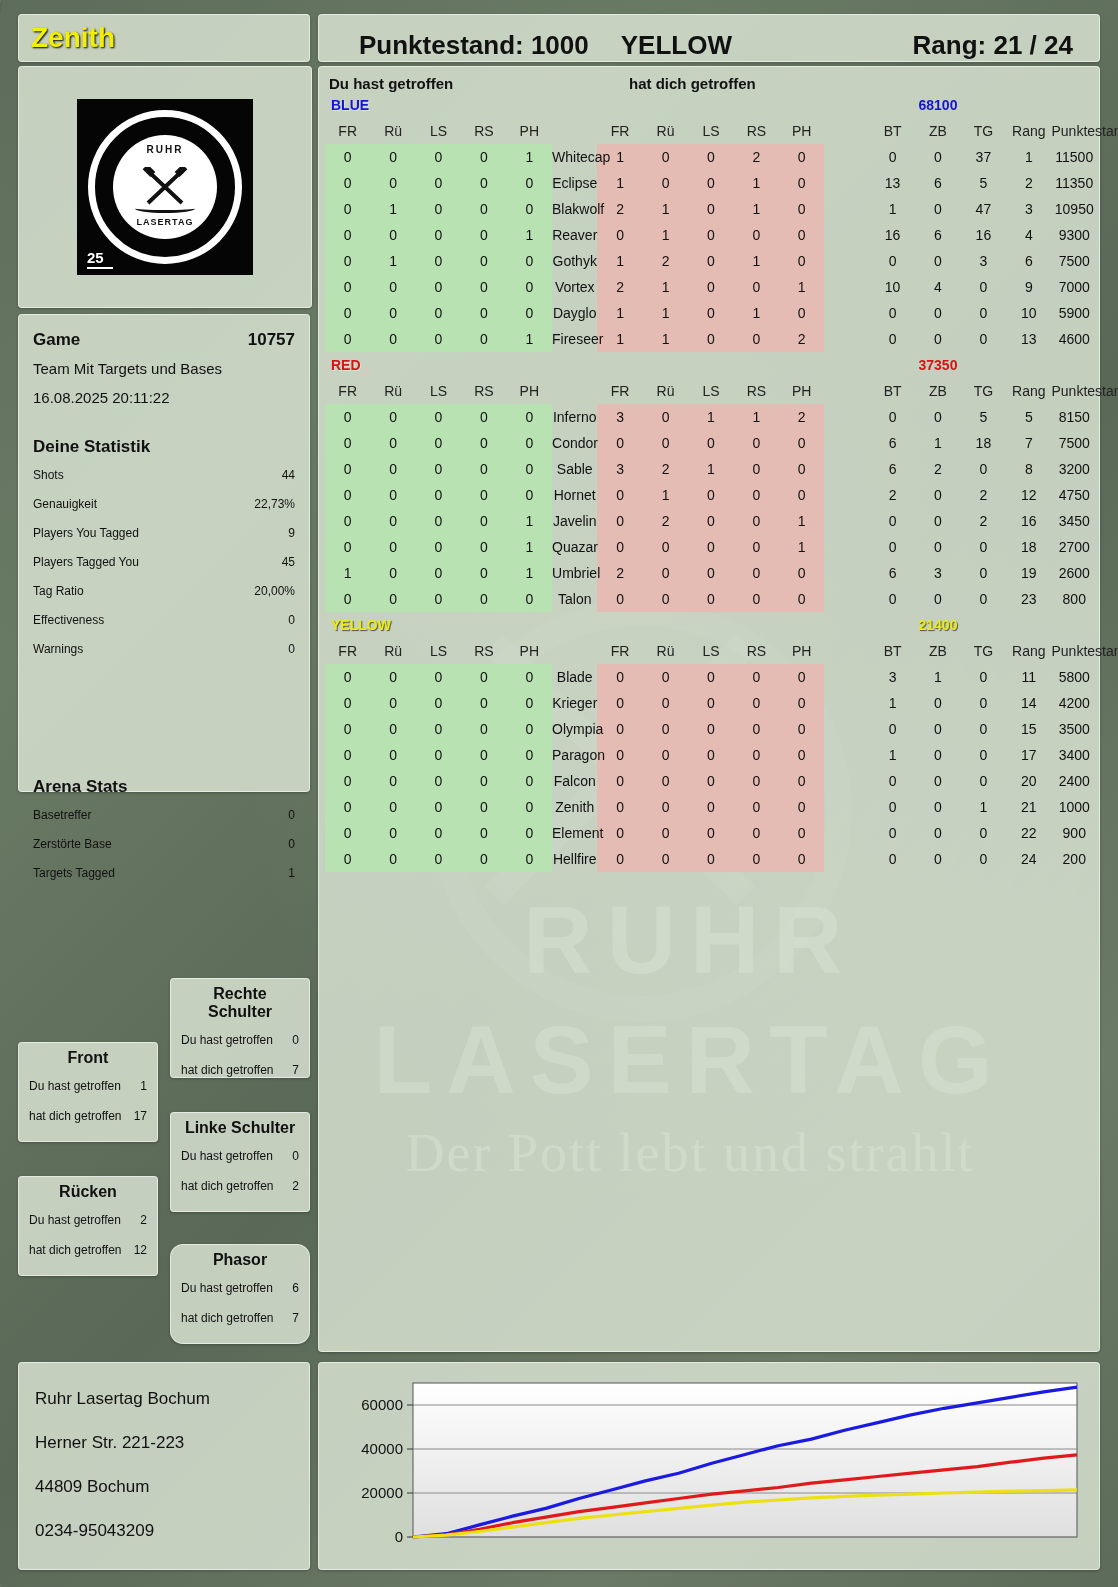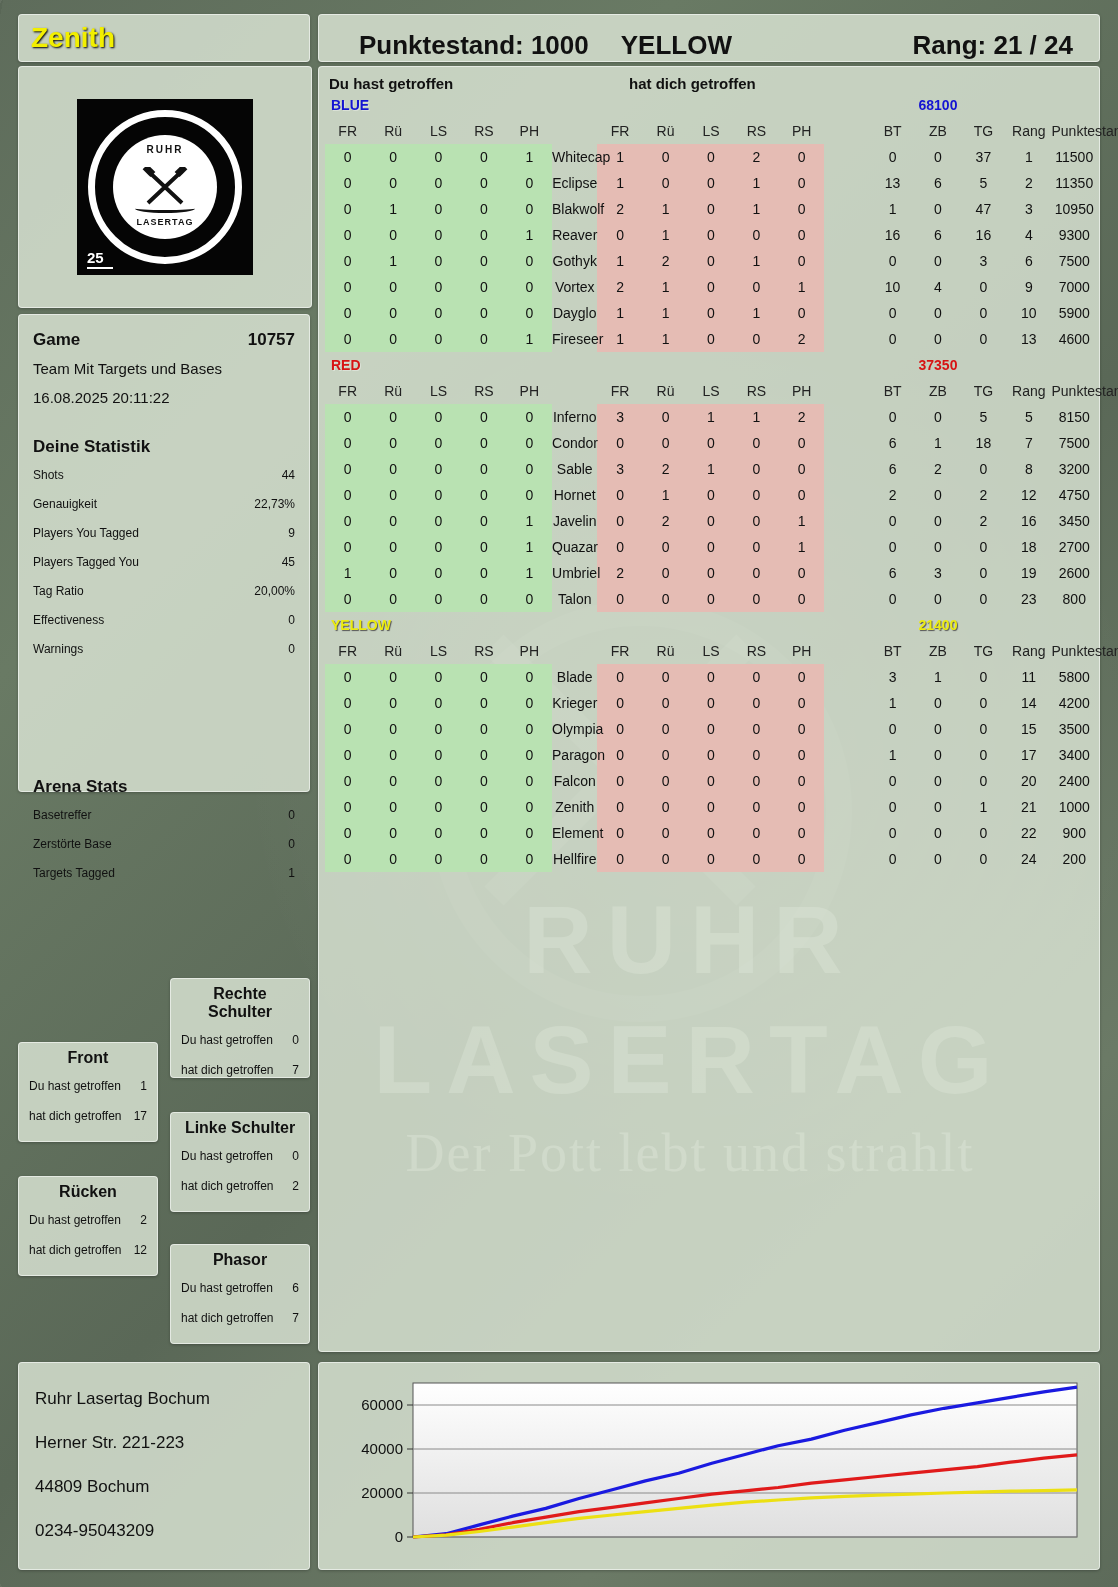--- a/index.html
+++ b/index.html
@@ -83,21 +83,21 @@
   .bigspacer{height:108px;}
 
   
   .hitpanel{padding:6px 10px 8px 10px;box-sizing:border-box;}
   .hitpanel .title{text-align:center;font-weight:bold;font-size:16px;margin-bottom:4px;}
   .hitrow{display:flex;justify-content:space-between;font-size:12px;line-height:30px;}
   #hp-rs{left:170px;top:978px;width:140px;height:100px;}
   #hp-front{left:18px;top:1042px;width:140px;height:100px;}
   #hp-ls{left:170px;top:1112px;width:140px;height:100px;}
   #hp-back{left:18px;top:1176px;width:140px;height:100px;}
-  #hp-phasor{left:170px;top:1244px;width:140px;height:100px;}
+  #hp-phasor{left:170px;top:1244px;width:140px;height:100px;border-radius:13px;}
 
   
   #addr-panel{left:18px;top:1362px;width:292px;height:208px;padding:14px 16px;box-sizing:border-box;}
   #addr-panel div{font-size:17px;line-height:44px;}
 
   
   #main-panel{left:318px;top:66px;width:782px;height:1286px;padding:8px 6px;box-sizing:border-box;}
   .colhead{display:flex;font-size:15px;font-weight:bold;padding-left:4px;}
   .colhead .a{width:300px;}
   .colhead .b{width:300px;}

